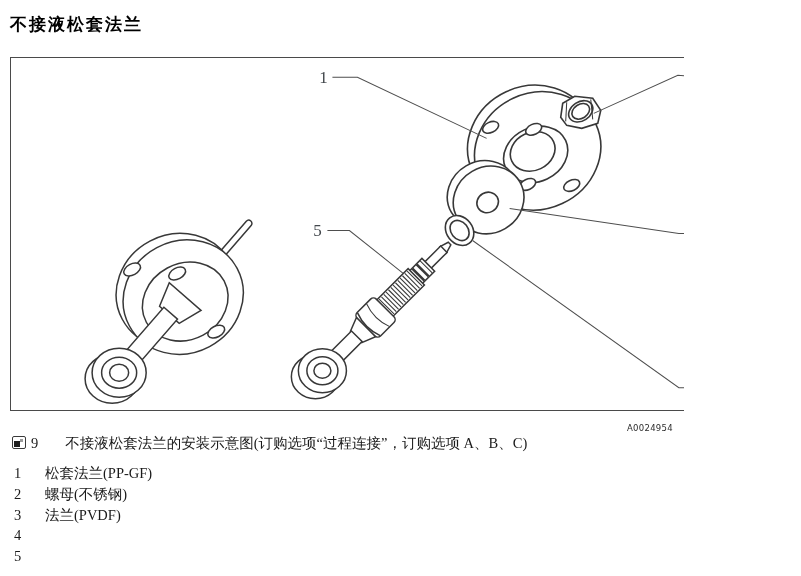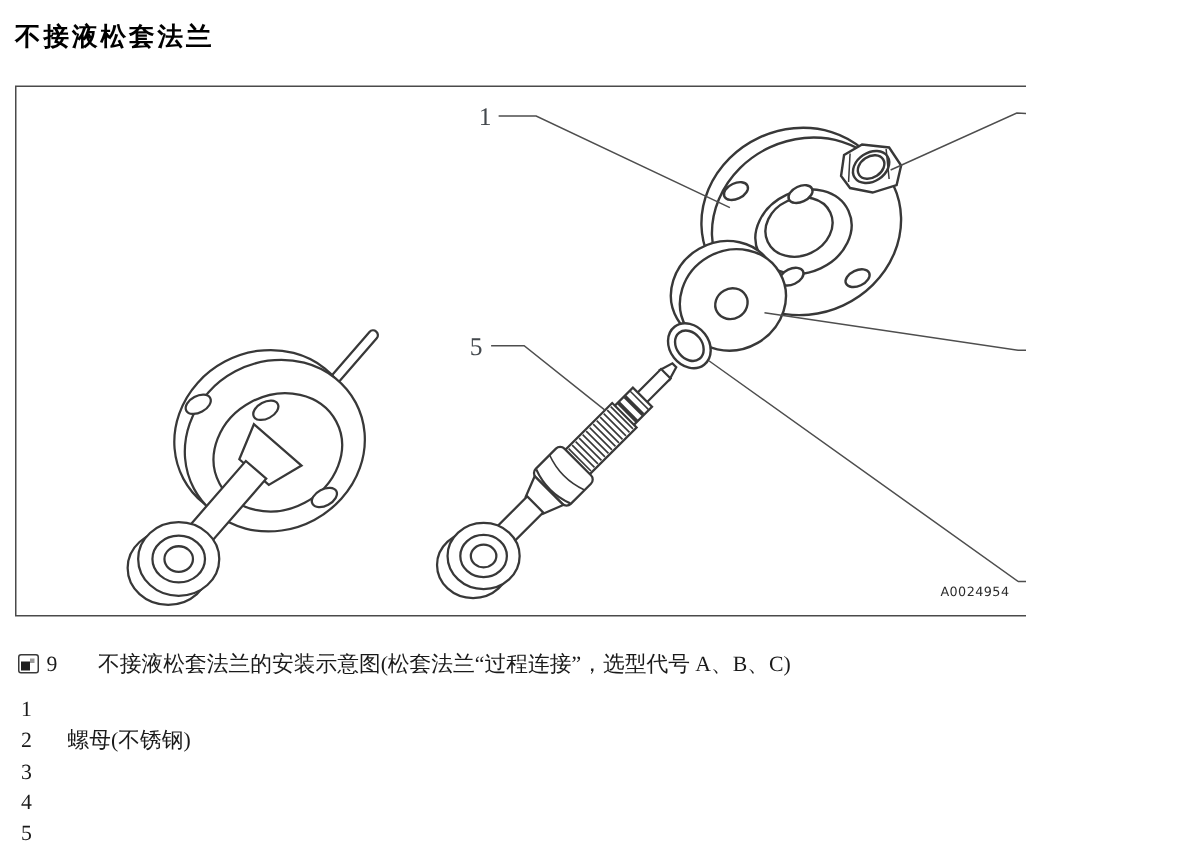--- a/index.html
+++ b/index.html
@@ -11,21 +11,21 @@
     position:absolute;left:10px;top:13px;margin:0;
     font-size:17px;font-weight:700;letter-spacing:2px;color:#000;
     font-family:"Liberation Serif","DejaVu Serif",serif;
   }
   .figure-frame{
     position:absolute;left:10px;top:57px;width:783px;height:354px;
     box-sizing:border-box;border:1.5px solid #4a4a4a;background:#fff;
   }
   .figure-frame svg{display:block;width:100%;height:100%;}
   .figure-code{
-    position:absolute;top:390px;right:11px;
+    position:absolute;top:423px;right:11px;
     font-family:"DejaVu Sans","Liberation Sans",sans-serif;
     font-size:8.5px;color:#2b2b2b;letter-spacing:0.3px;
   }
   .figure-caption{
     position:absolute;left:12px;top:433px;display:flex;align-items:flex-start;
     font-size:14.5px;line-height:20px;color:#1a1a1a;white-space:nowrap;
   }
   .fig-icon{position:relative;display:inline-block;width:14px;height:13px;
     box-sizing:border-box;border:1.5px solid #3a3a3a;border-radius:2px;margin-top:3px;background:#fff;}
   .fig-icon::after{content:"";position:absolute;left:1px;bottom:1px;width:6px;height:6px;background:#1e1e1e;}
@@ -162,33 +162,35 @@
         <text class="callout-text" x="306" y="178">5</text>
       </g>
     </svg>
   </div>
 
   <div class="figure-code">A0024954</div>
 
   <div class="figure-caption">
     <span class="fig-icon"></span>
     <span class="fig-num">9</span>
-    <span class="fig-text">不接液松套法兰的安装示意图(松套法兰“过程连接”，选型代号 A、B、C)</span>
+    <span class="fig-text">不接液松套法兰的安装示意图(订购选项“过程连接”，订购选项 A、B、C)</span>
   </div>
 
   <div class="legend">
     <div class="legend-row">
       <span>1</span>
+      <span>松套法兰(PP-GF)</span>
     </div>
     <div class="legend-row">
       <span>2</span>
       <span>螺母(不锈钢)</span>
     </div>
     <div class="legend-row">
       <span>3</span>
+      <span>法兰(PVDF)</span>
     </div>
     <div class="legend-row">
       <span>4</span>
     </div>
     <div class="legend-row">
       <span>5</span>
     </div>
   </div>
 
 </div>

